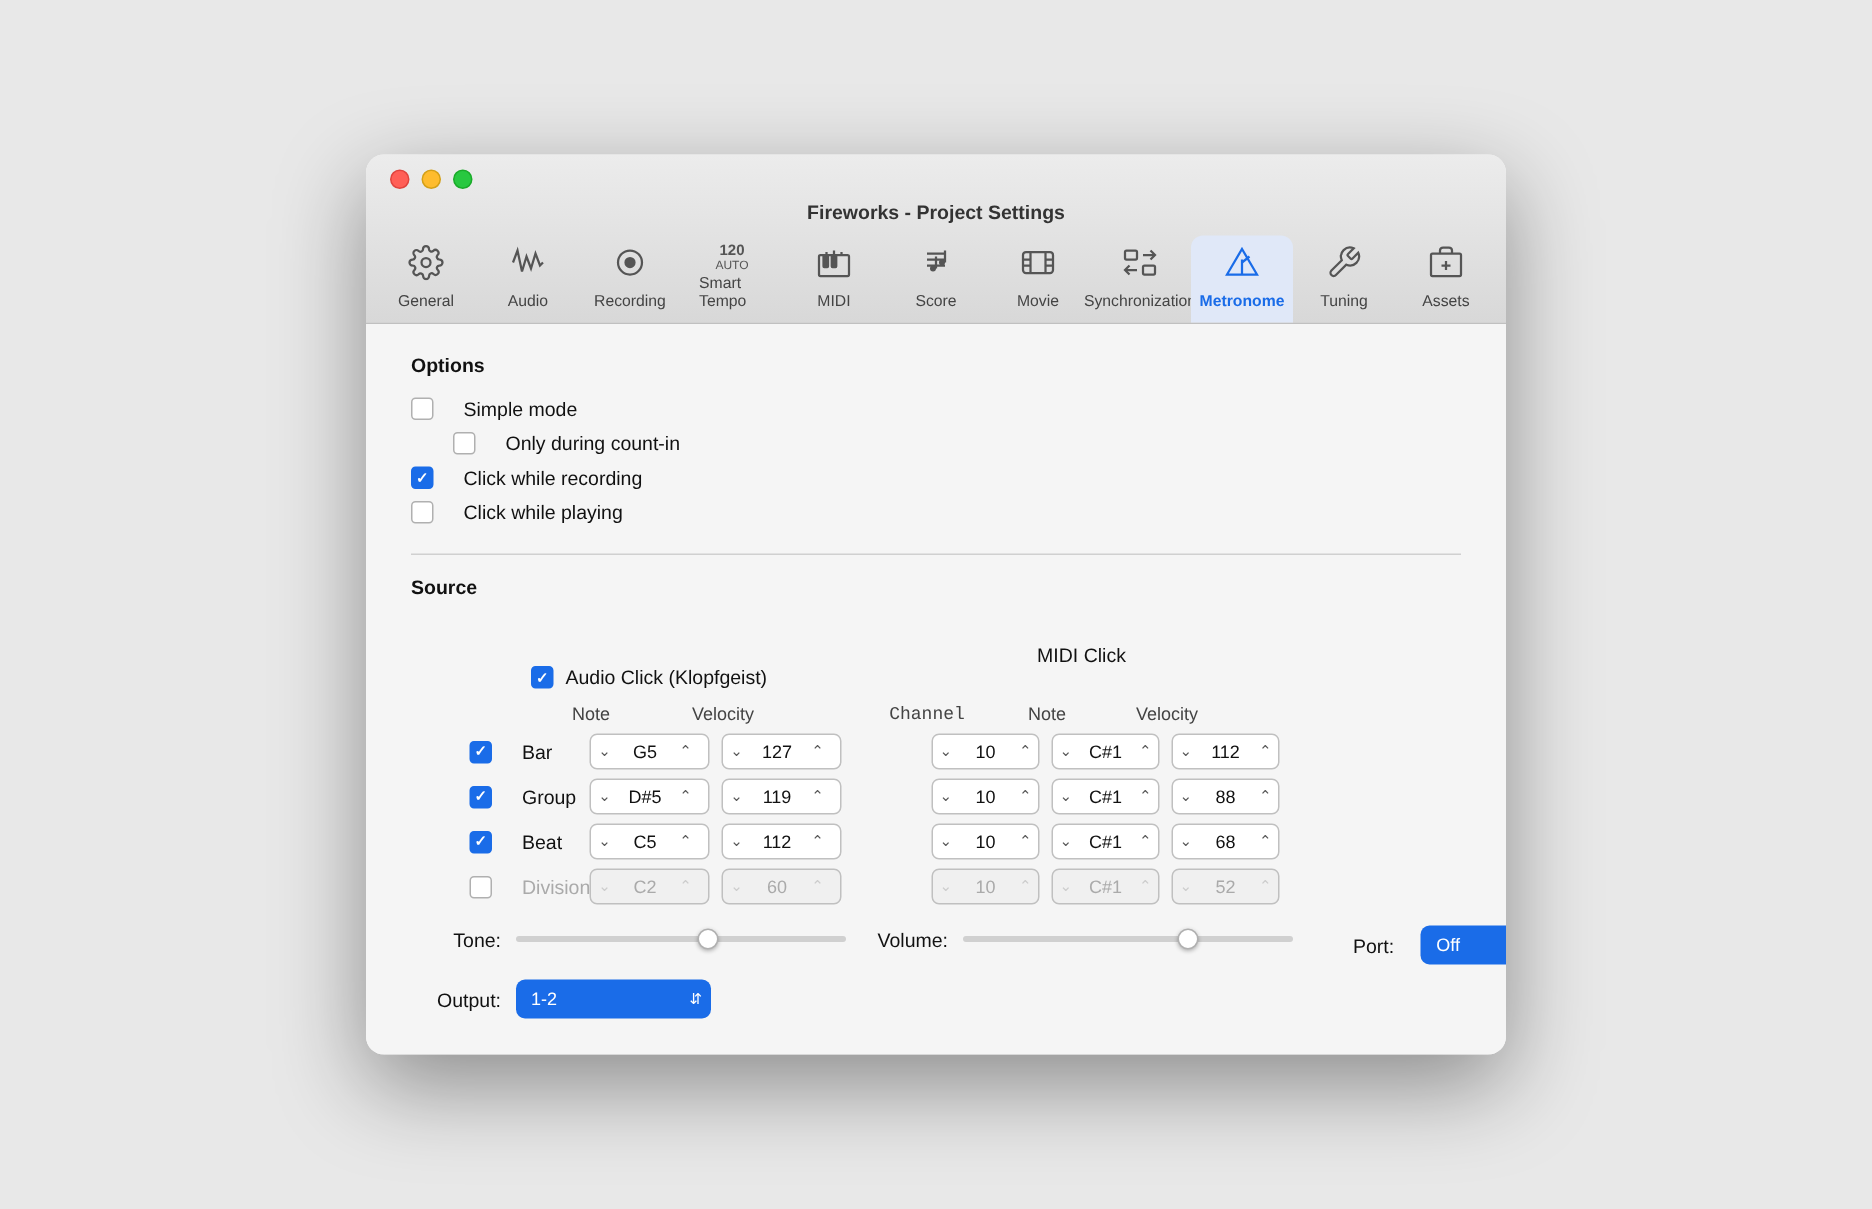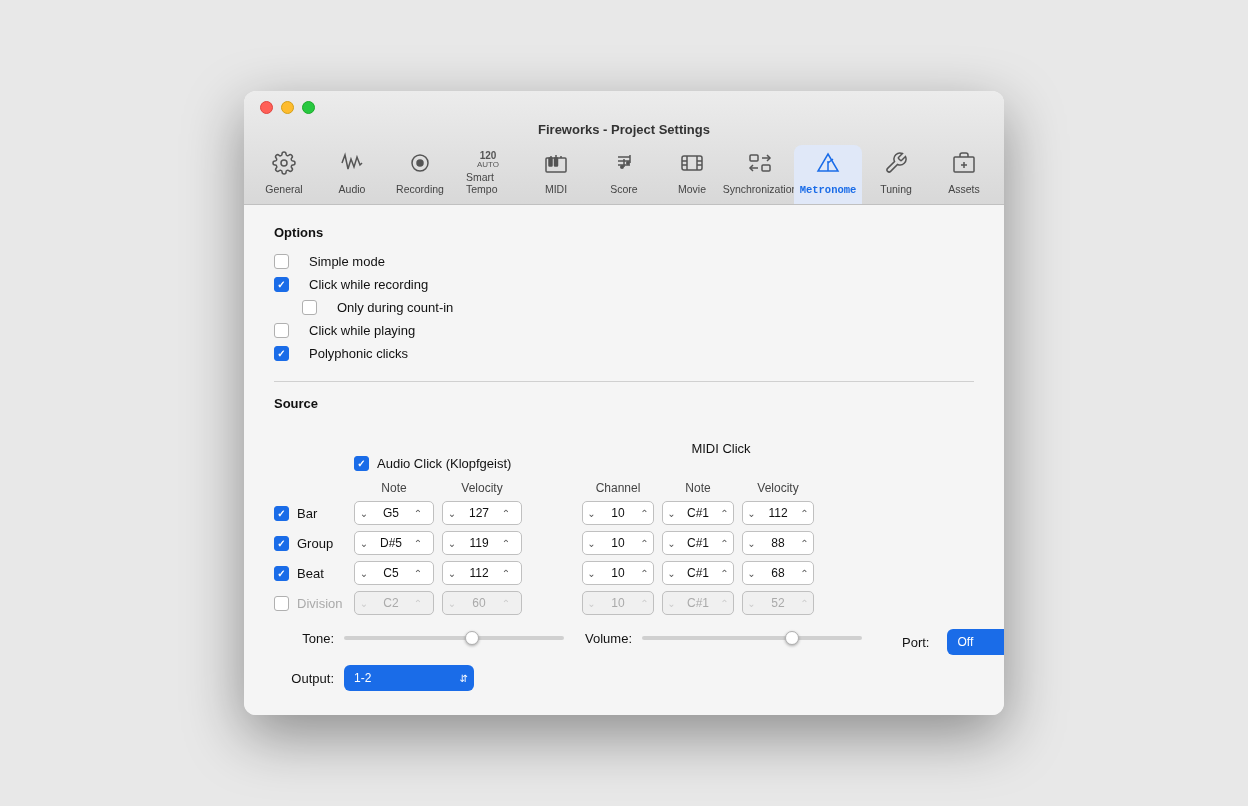--- a/index.html
+++ b/index.html
@@ -53,21 +53,20 @@
       display: flex;
       flex-direction: column;
       align-items: center;
       padding: 6px 12px 8px 12px;
       cursor: pointer;
       border-radius: 8px 8px 0 0;
       min-width: 68px;
     }
     .toolbar-item.active {
       background: #e0e8f8;
-      font-family: Liberation Mono, monospace;
     }
     .toolbar-icon {
       font-size: 22px;
       margin-bottom: 2px;
       color: #555;
     }
     .toolbar-item.active .toolbar-icon { color: #1a6ce8; }
     .toolbar-item.active .toolbar-label { color: #1a6ce8; font-weight: 600; }
     .toolbar-label {
       font-size: 10.5px;
@@ -135,22 +134,23 @@
     }
     .source-section {}
     .grid-data-row {
       display: flex;
       align-items: center;
       margin-bottom: 6px;
     }
     .row-check-label {
       display: flex;
       align-items: flex-end;
-      gap: 8px;
+      gap: 20px;
       width: 80px;
+      margin-left: 39px;
     }
     .row-label {
       font-size: 13px;
       color: #111;
     }
     .row-label.disabled { color: #aaa; }
     .stepper {
       display: flex;
       align-items: center;
       background: white;
@@ -402,39 +402,35 @@
   <div class="content">
 
     <div class="options-section">
       <div class="section-title">Options</div>
 
       <div class="checkbox-row">
         <div class="cb"></div>
         <span class="cb-label">Simple mode</span>
       </div>
 
+      <div class="checkbox-row indent">
+        <div class="cb"></div>
+        <span class="cb-label">Only during count-in</span>
+      </div>
+
       <div class="checkbox-row">
         <div class="cb checked"></div>
         <span class="cb-label">Click while recording</span>
       </div>
 
-      <div class="checkbox-row indent">
-        <div class="cb"></div>
-        <span class="cb-label">Only during count-in</span>
-      </div>
-
       <div class="checkbox-row">
         <div class="cb"></div>
         <span class="cb-label">Click while playing</span>
       </div>
 
-      <div class="checkbox-row">
-        <div class="cb checked"></div>
-        <span class="cb-label">Polyphonic clicks</span>
-      </div>
     </div>
 
     <div class="divider"></div>
 
     <div class="source-section">
       <div class="section-title">Source</div>
 
       <div style="display:flex; align-items:center; padding-left:80px; margin-bottom:10px; gap:180px;">
         <div style="display:flex; align-items:flex-start; gap:8px;margin-top:31px;">
           <div class="cb checked"></div>
@@ -446,21 +442,21 @@
       </div>
 
       <div style="display:flex; align-items:center; padding-left:80px; margin-bottom:6px;">
 
         <div style="display:flex; gap:8px; margin-right:60px;">
           <div style="width:80px; text-align:center; font-size:12px; color:#444;">Note</div>
           <div style="width:80px; text-align:center; font-size:12px; color:#444;">Velocity</div>
         </div>
 
         <div style="display:flex; gap:8px;">
-          <div style="width:72px; text-align:center; font-size:12px; color:#444;">Channel</div>
+          <div style="width:72px; text-align:center; font-size:12px; color:#444;font-family:Liberation Mono, monospace;">Channel</div>
           <div style="width:72px; text-align:center; font-size:12px; color:#444;">Note</div>
           <div style="width:72px; text-align:center; font-size:12px; color:#444;">Velocity</div>
         </div>
       </div>
 
       <div class="grid-data-row">
         <div class="row-check-label">
           <div class="cb checked"></div>
           <span class="row-label">Bar</span>
         </div>

